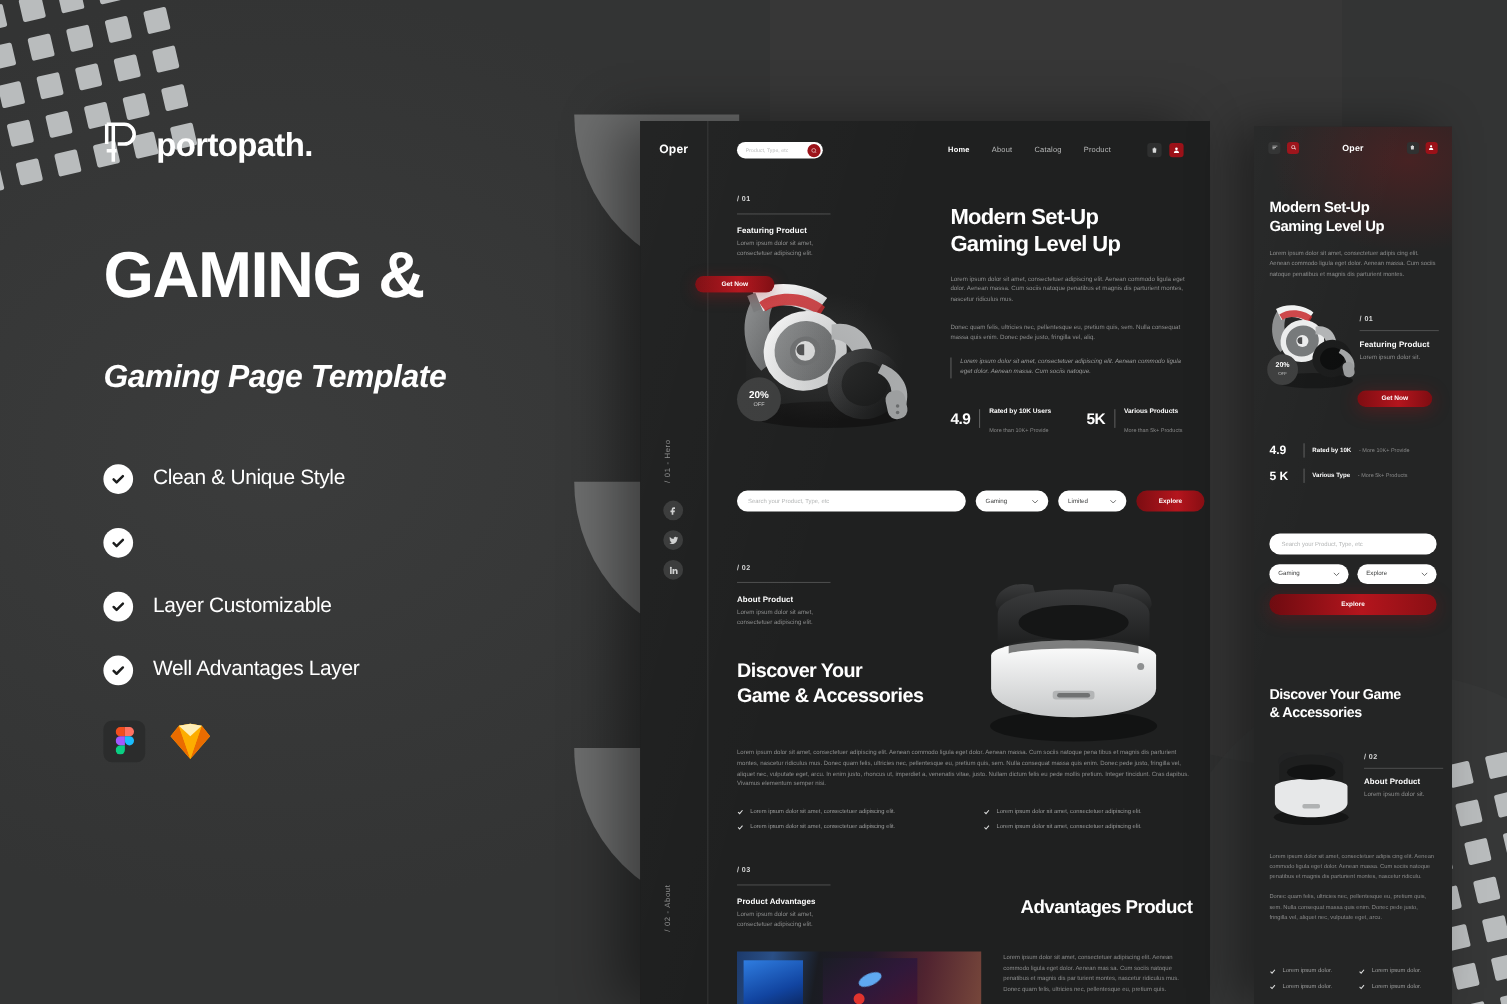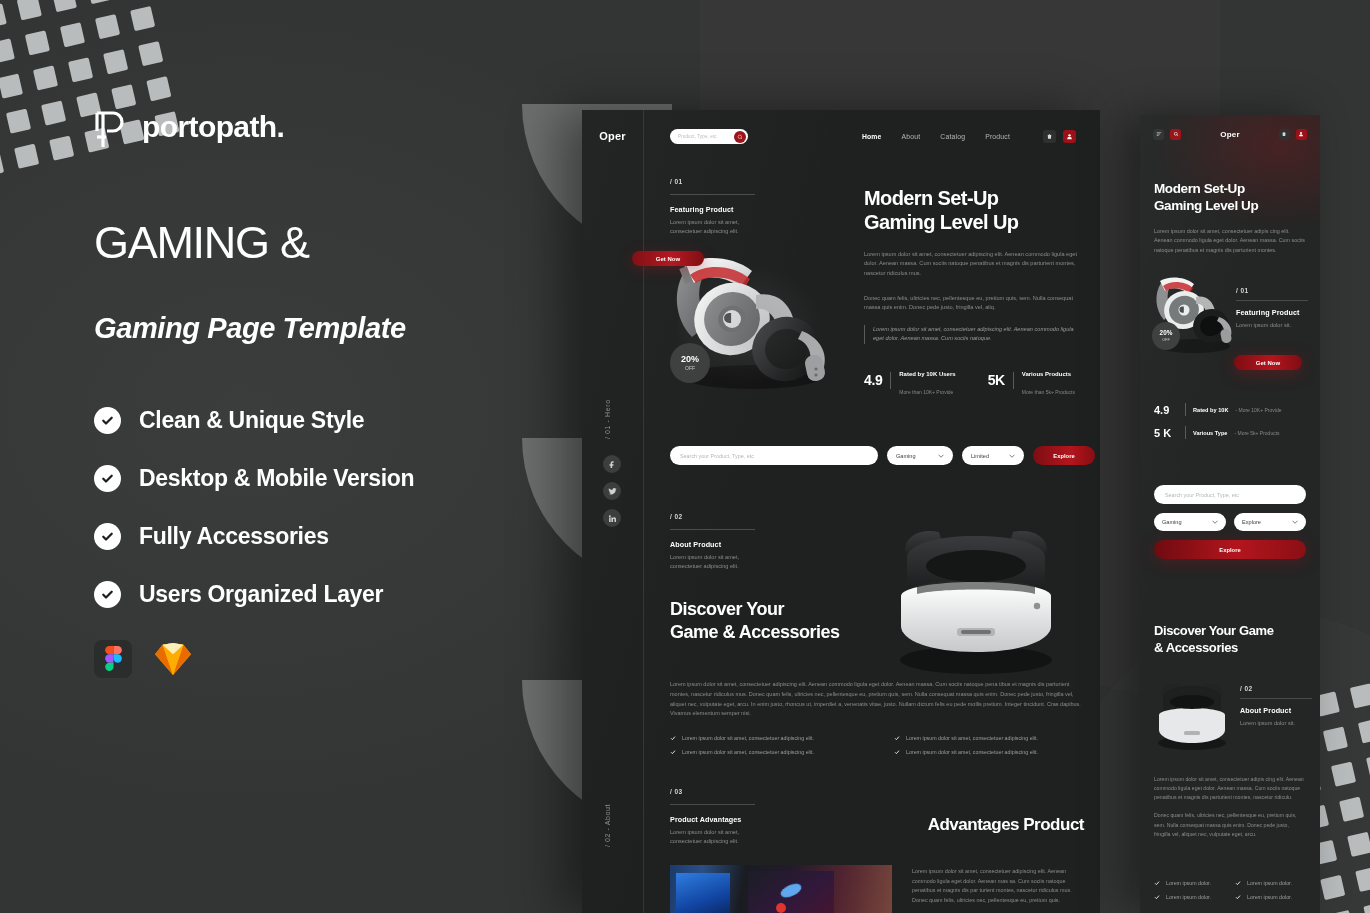--- a/index.html
+++ b/index.html
@@ -36,39 +36,39 @@
     position:absolute; width:520px; height:760px; right:150px; top:-60px;
     background:#3a3b3b; border-radius:0 0 0 540px; opacity:.55;
   }
   .bigarc2 {
     position:absolute; width:430px; height:430px; right:-120px; bottom:-130px;
     background:#3a3b3b; border-radius:50%; opacity:.45;
   }
 
   
   #left { position:absolute; left:94px; top:110px; width:420px; z-index:5; }
-  .logo-row { display:flex; align-items:flex-start; gap:14px; margin-bottom:68px; }
+  .logo-row { display:flex; align-items:flex-end; gap:14px; margin-bottom:68px; }
   .logo-mark { width:34px; height:40px; position:relative; }
   .logo-text { color:#fff; font-size:30px; font-weight:700; letter-spacing:-.6px; }
   .headline {
-    color:#fff; font-size:45px; line-height:1.1; font-weight:400;
+    color:#fff; font-size:59px; line-height:1.1; font-weight:700;
     letter-spacing:-1.3px; text-transform:uppercase;
   }
   .subhead {
     color:#fff; font-size:29px; font-style:italic; font-weight:700;
     margin-top:44px; letter-spacing:-.4px;
   }
   .feat-list { margin-top:62px; }
   .feat { display:flex; align-items:center; gap:18px; margin-bottom:31px; }
   .feat-check {
     width:27px; height:27px; border-radius:50%; background:#fff;
     display:flex; align-items:center; justify-content:center; flex:0 0 auto;
   }
   .feat-check svg { width:15px; height:15px; }
-  .feat-label { color:#fff; font-size:23px; font-weight:700; letter-spacing:-.3px; }
+  .feat-label { color:#fff; font-size:19px; font-weight:400; letter-spacing:-.3px; }
   .tool-row { display:flex; gap:22px; margin-top:32px; align-items:center; }
   .tool-figma {
     width:38px; height:38px; border-radius:8px; background:#2b2c2c;
     display:flex; align-items:center; justify-content:center;
   }
   .tool-sketch { width:38px; height:34px; }
 
   
   #desktop {
     position:absolute; left:582px; top:110px; width:518px; height:803px;
@@ -449,37 +449,36 @@
           </svg>
       </span>
       <span class="feat-label">Clean &amp; Unique Style</span>
     </div>
     <div class="feat">
       <span class="feat-check">
         <svg viewBox="0 0 16 16">
             <path d="M3.5 8.3 L6.4 11.2 L12.5 5.1" fill="none" stroke="#1d1e1e" stroke-width="2.4" stroke-linecap="round" stroke-linejoin="round"></path>
           </svg>
       </span>
-      <span class="feat-label">Desktop &amp; Mobile Version</span>
     </div>
     <div class="feat">
       <span class="feat-check">
         <svg viewBox="0 0 16 16">
             <path d="M3.5 8.3 L6.4 11.2 L12.5 5.1" fill="none" stroke="#1d1e1e" stroke-width="2.4" stroke-linecap="round" stroke-linejoin="round"></path>
           </svg>
       </span>
-      <span class="feat-label">Fully Accessories</span>
+      <span class="feat-label">Layer Customizable</span>
     </div>
     <div class="feat">
       <span class="feat-check">
         <svg viewBox="0 0 16 16">
             <path d="M3.5 8.3 L6.4 11.2 L12.5 5.1" fill="none" stroke="#1d1e1e" stroke-width="2.4" stroke-linecap="round" stroke-linejoin="round"></path>
           </svg>
       </span>
-      <span class="feat-label">Users Organized Layer</span>
+      <span class="feat-label">Well Advantages Layer</span>
     </div>
   </div>
 
   <div class="tool-row">
     <span class="tool-figma">
       <svg viewBox="0 0 24 36" width="17" height="25">
         <path d="M6 0h6v12H6a6 6 0 0 1 0-12z" fill="#f24e1e"></path>
         <path d="M12 0h6a6 6 0 0 1 0 12h-6V0z" fill="#ff7262"></path>
         <path d="M12 12h6a6 6 0 1 1-6 6v-6z" fill="#1abcfe"></path>
         <path d="M6 12h6v12H6a6 6 0 0 1 0-12z" fill="#a259ff"></path>

